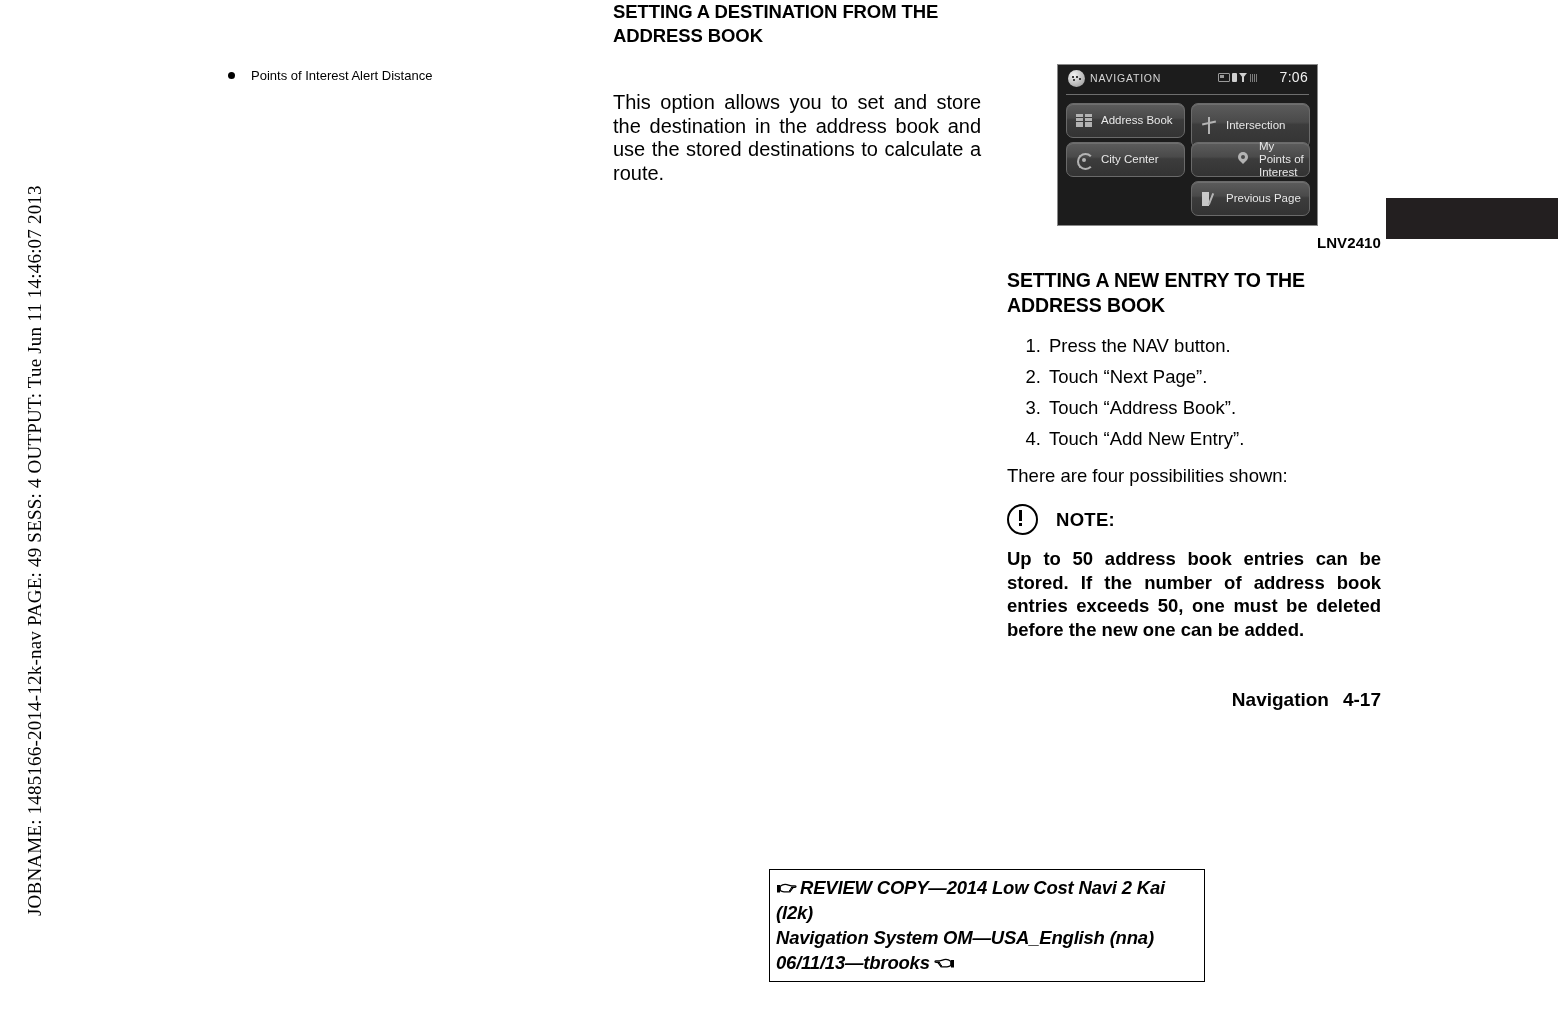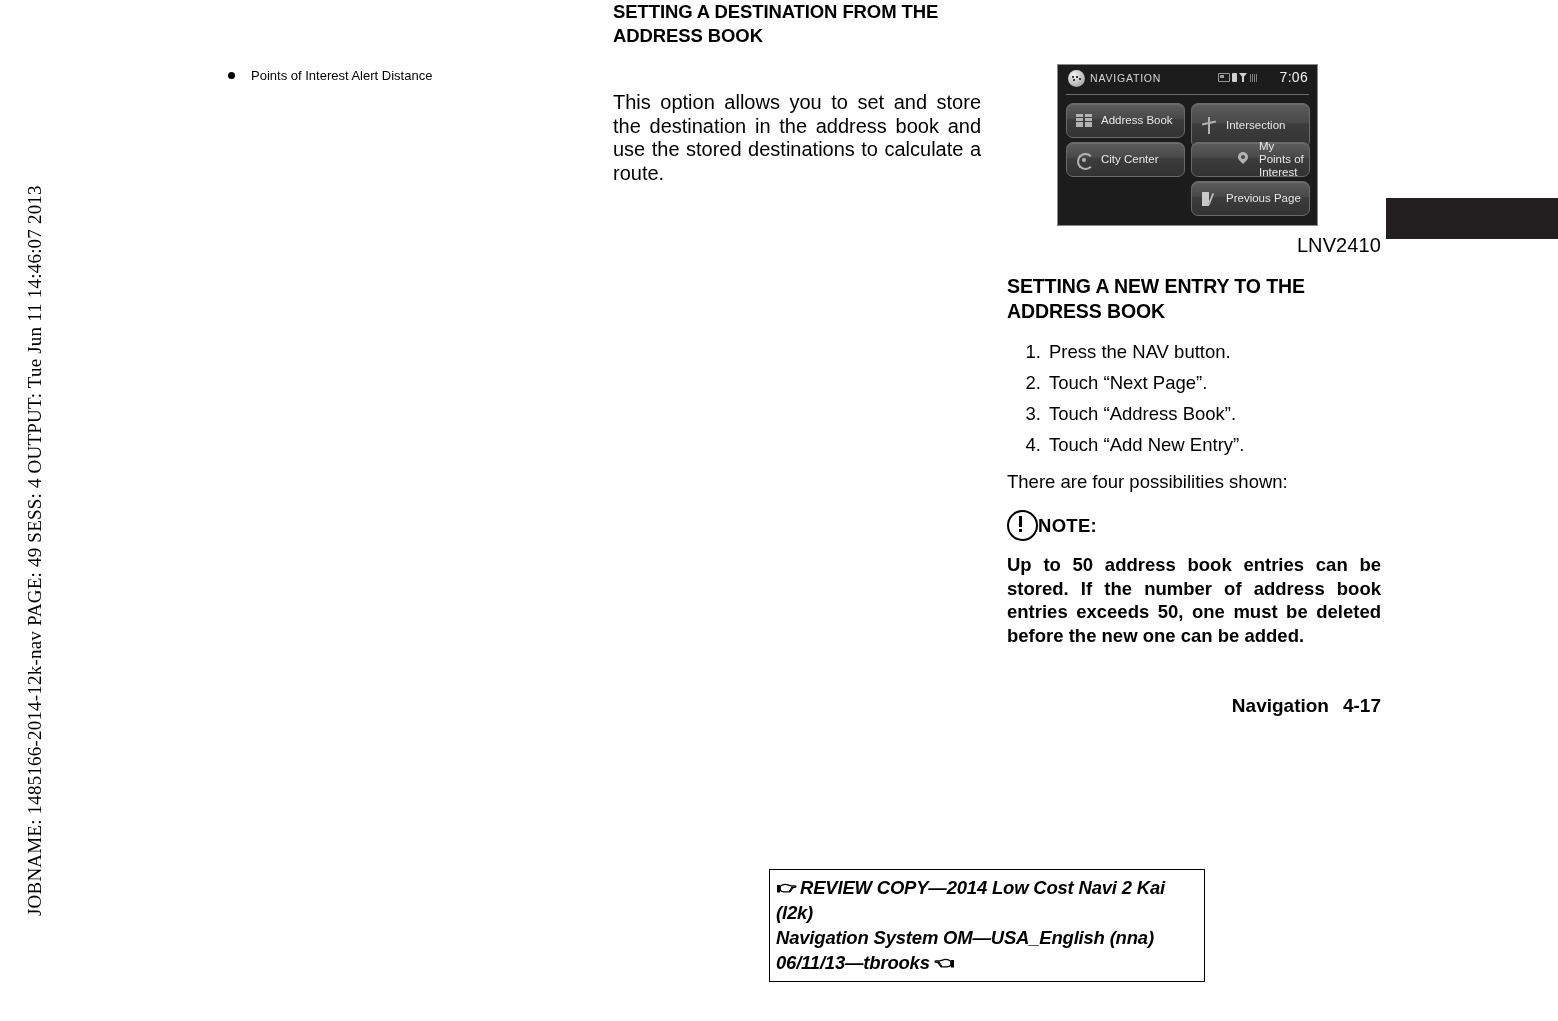--- a/index.html
+++ b/index.html
@@ -293,22 +293,22 @@
     content:"";
     position:absolute; left:10px; top:4px; width:2px; height:12px;
     background:#bdbdbd;
     transform: rotate(22deg);
   }
 
   #fig-caption {
     margin-top: 8px;
     text-align: right;
     padding-right: 0px;
-    font-size: 20px;
-    font-weight: normal;
+    font-size: 15px;
+    font-weight: bold;
     letter-spacing: 0.1px;
   }
 
   #col3-head {
     margin-top: 17px;
     font-size: 19.5px;
     line-height: 25px;
     letter-spacing: -0.1px;
   }
 
@@ -356,20 +356,21 @@
     content:"";
     position:absolute; left: 10.2px; top: 4px; width: 3.2px; height: 11px;
     background:#000;
   }
   #note-icon::after {
     content:"";
     position:absolute; left: 10.2px; top: 17px; width: 3.2px; height: 3.2px;
     background:#000;
   }
   #note-label {
+    margin-left: 18px;
     font-size: 18.5px;
     font-weight: bold;
     letter-spacing: 0.3px;
   }
   #note-body {
     margin-top: 12px;
     font-size: 18.5px;
     line-height: 23.5px;
     font-weight: bold;
     text-align: justify;

